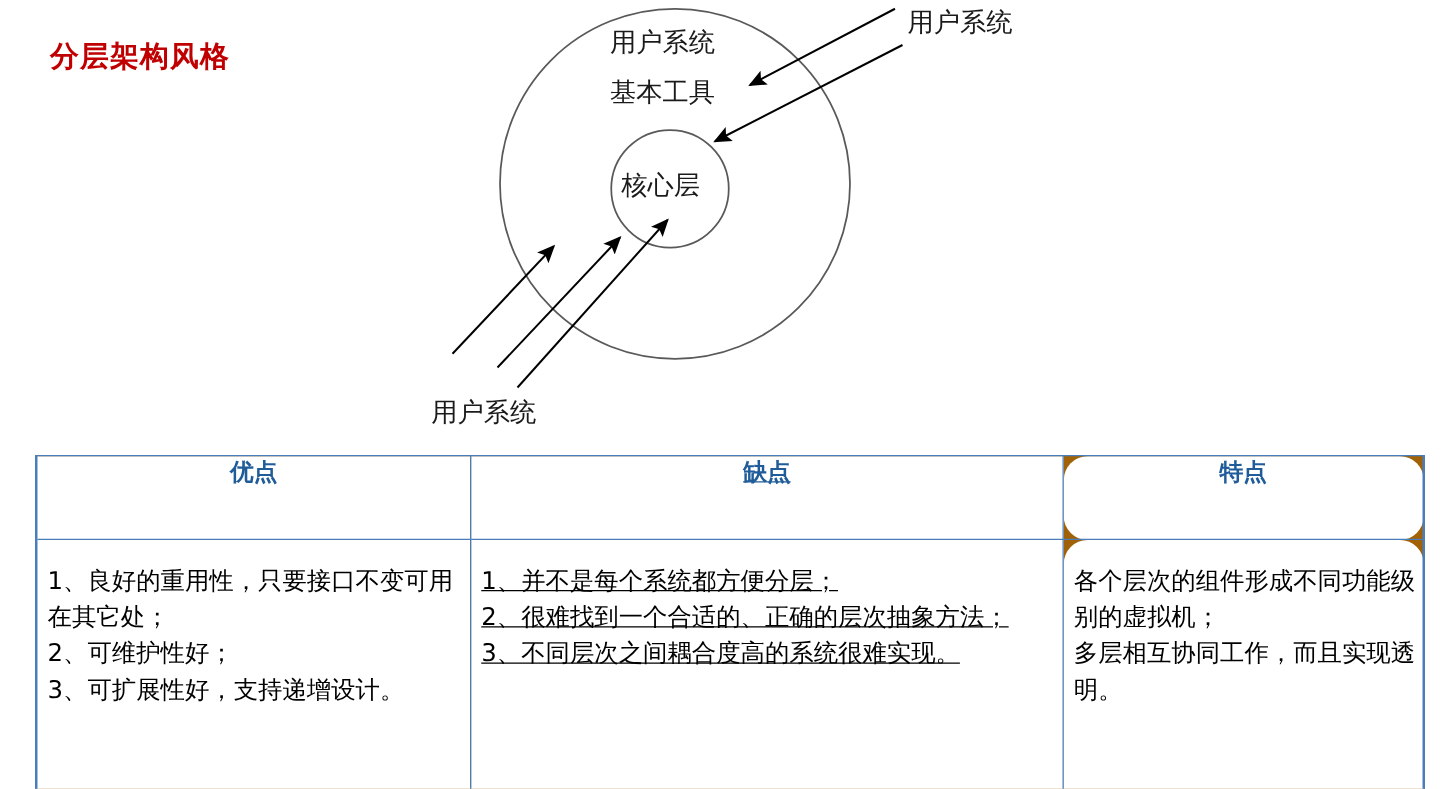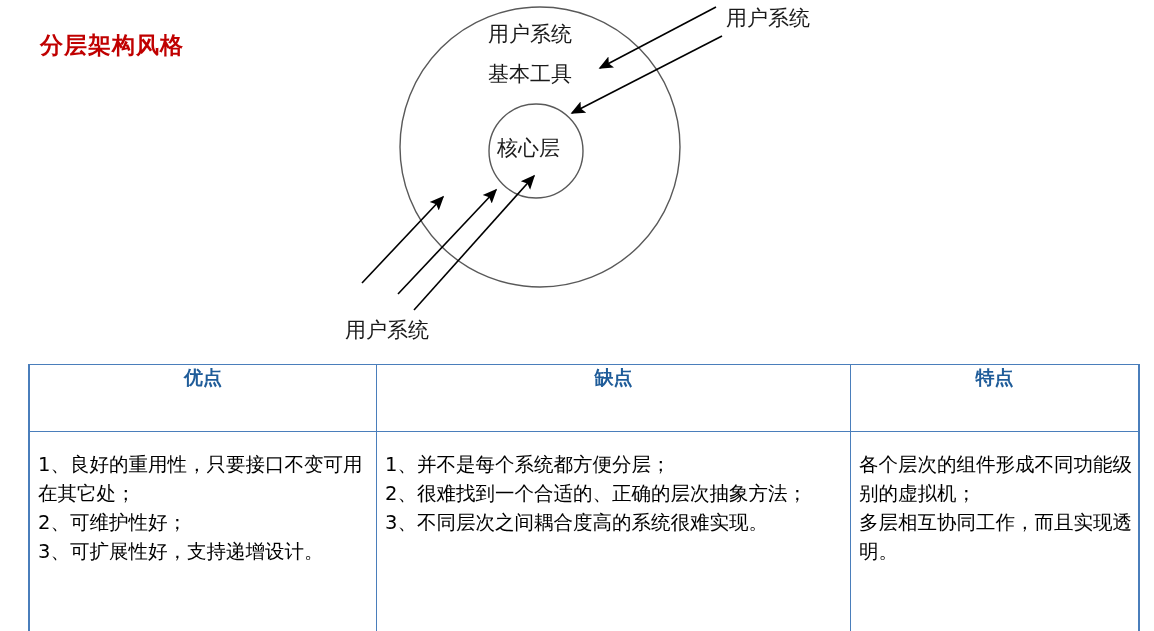--- a/index.html
+++ b/index.html
@@ -65,21 +65,21 @@
     background: #a16207;
   }
   #comparison-table td,
   #comparison-table th {
     border: 1px solid #4a7ebb;
     vertical-align: top;
     padding: 0;
     background: #ffffff;
   }
   #comparison-table .outer-l { border-left-width: 2px; }
-  #comparison-table .outer-r { border-right-width: 2px; }
+  #comparison-table .outer-r { border-right-width: 2px; border-radius: 19px; }
 
   thead th {
     height: 66px;
     text-align: center;
     vertical-align: middle;
     font-size: 19px;
     font-weight: bold;
     color: #1f5c99;
     border-bottom-width: 2px;
     border-top-width: 2px;
@@ -90,21 +90,21 @@
   }
   .cell-body {
     padding: 18px 6px 8px 8px;
     font-size: 19.5px;
     line-height: 29px;
     color: #000000;
     white-space: pre-line;
     word-break: break-all;
   }
   .col-pros { width: 346px; }
-  .col-cons { width: 473px; }
+  .col-cons { width: 473px; text-decoration: underline; }
   .col-feat { width: 287px; }
 </style>
 </head>
 <body>
 
 <div id="slide-title">分层架构风格</div>
 
 <div id="diagram">
 
   <svg width="1154" height="360" viewBox="0 0 1154 360">

